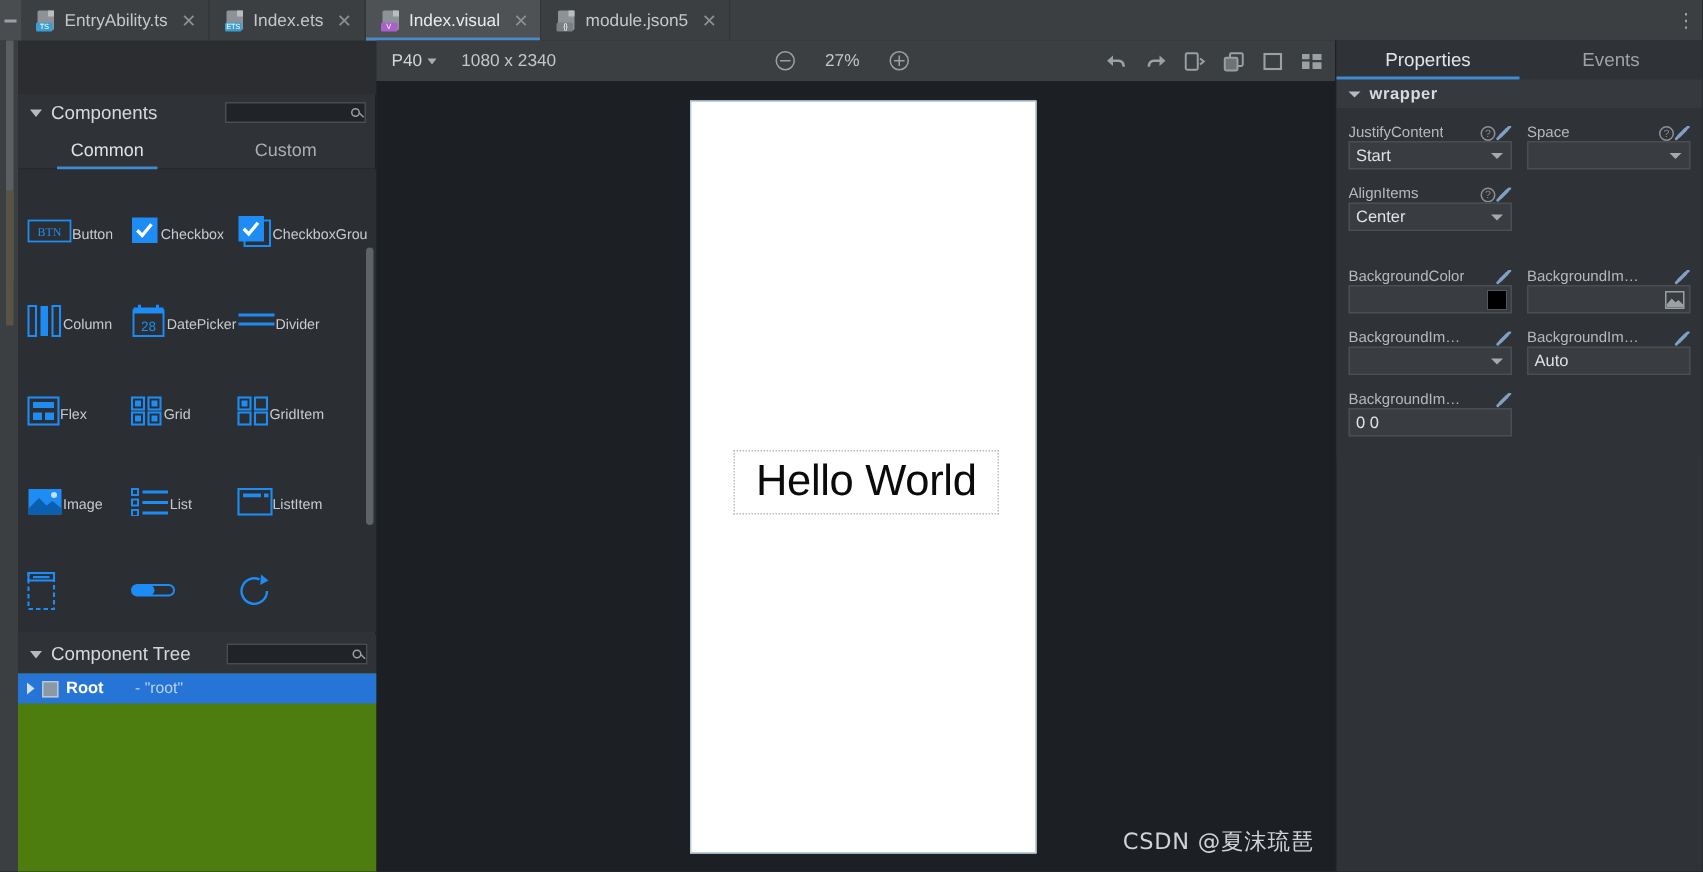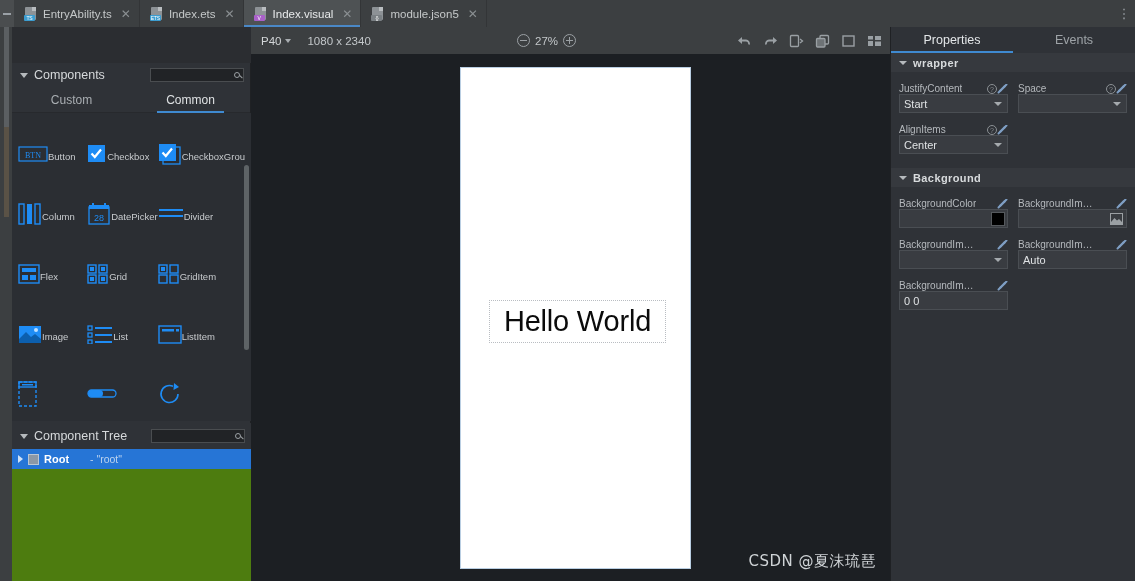--- a/index.html
+++ b/index.html
@@ -172,21 +172,21 @@
   .device-sel {
     display: flex; align-items: center; gap: 4px; font-size: 11.5px;
     color: #d3d6d8; cursor: pointer;
   }
   .chev {
     width: 0; height: 0; border-left: 3.5px solid transparent;
     border-right: 3.5px solid transparent; border-top: 4px solid #a8adb1;
   }
   .resolution { font-size: 11.5px; color: #c3c7ca; margin-left: 16px; }
   .zoomctl {
-    position: absolute; left: 266px; display: flex; align-items: center; gap: 5px;
+    position: absolute; left: 266px; display: flex; align-items: center; gap: 20px;
   }
   .circ-btn {
     width: 13px; height: 13px; border: 1.2px solid #9ba0a4; border-radius: 50%;
     position: relative; cursor: pointer;
   }
   .circ-btn::before {
     content: ''; position: absolute; left: 2.4px; top: 5.1px;
     width: 6.2px; height: 1.2px; background: #9ba0a4;
   }
   .circ-btn.plus::after {
@@ -348,25 +348,25 @@
 
     <div class="panel-head">
       <span class="caret"></span>
       <span class="panel-title">Components</span>
       <div class="search-box">
         <span class="mag"></span>
       </div>
     </div>
 
     <div class="sub-tabs">
+      <div class="sub-tab active">
+        <span>Common</span>
+      </div>
       <div class="sub-tab">
         <span>Custom</span>
-      </div>
-      <div class="sub-tab active">
-        <span>Common</span>
       </div>
     </div>
 
     <div class="comp-grid-wrap">
       <div class="comp-grid">
 
         <div class="comp-cell">
           <span class="gicon">
             <svg width="30" height="16">
                 <rect x="1" y="1" width="28" height="14" fill="none" stroke="#1e8cf5" stroke-width="1.2"></rect>
@@ -694,24 +694,20 @@
           </div>
           <div class="prop-input sel">
             <span>Center</span>
             <span class="dd-chev"></span>
           </div>
         </div>
 
       </div>
     </div>
 
-    <div class="sect-head">
-      <span class="caret-s"></span>
-      <span class="sect-title">Background</span>
-    </div>
     <div class="prop-body">
       <div class="prop-grid">
 
         <div class="prop-field">
           <div class="prop-label-row">
             <span class="prop-label">BackgroundColor</span>
             <span class="ico-link" style="margin-left:auto">
               <svg width="11" height="10">
                   <path d="M3.5 6.5 L7.5 2.5" stroke="#7f9fc4" stroke-width="2.4" stroke-linecap="round"></path>
                   <path d="M1.5 8.5 L3.5 6.5" stroke="#7f9fc4" stroke-width="2" stroke-linecap="round"></path>

